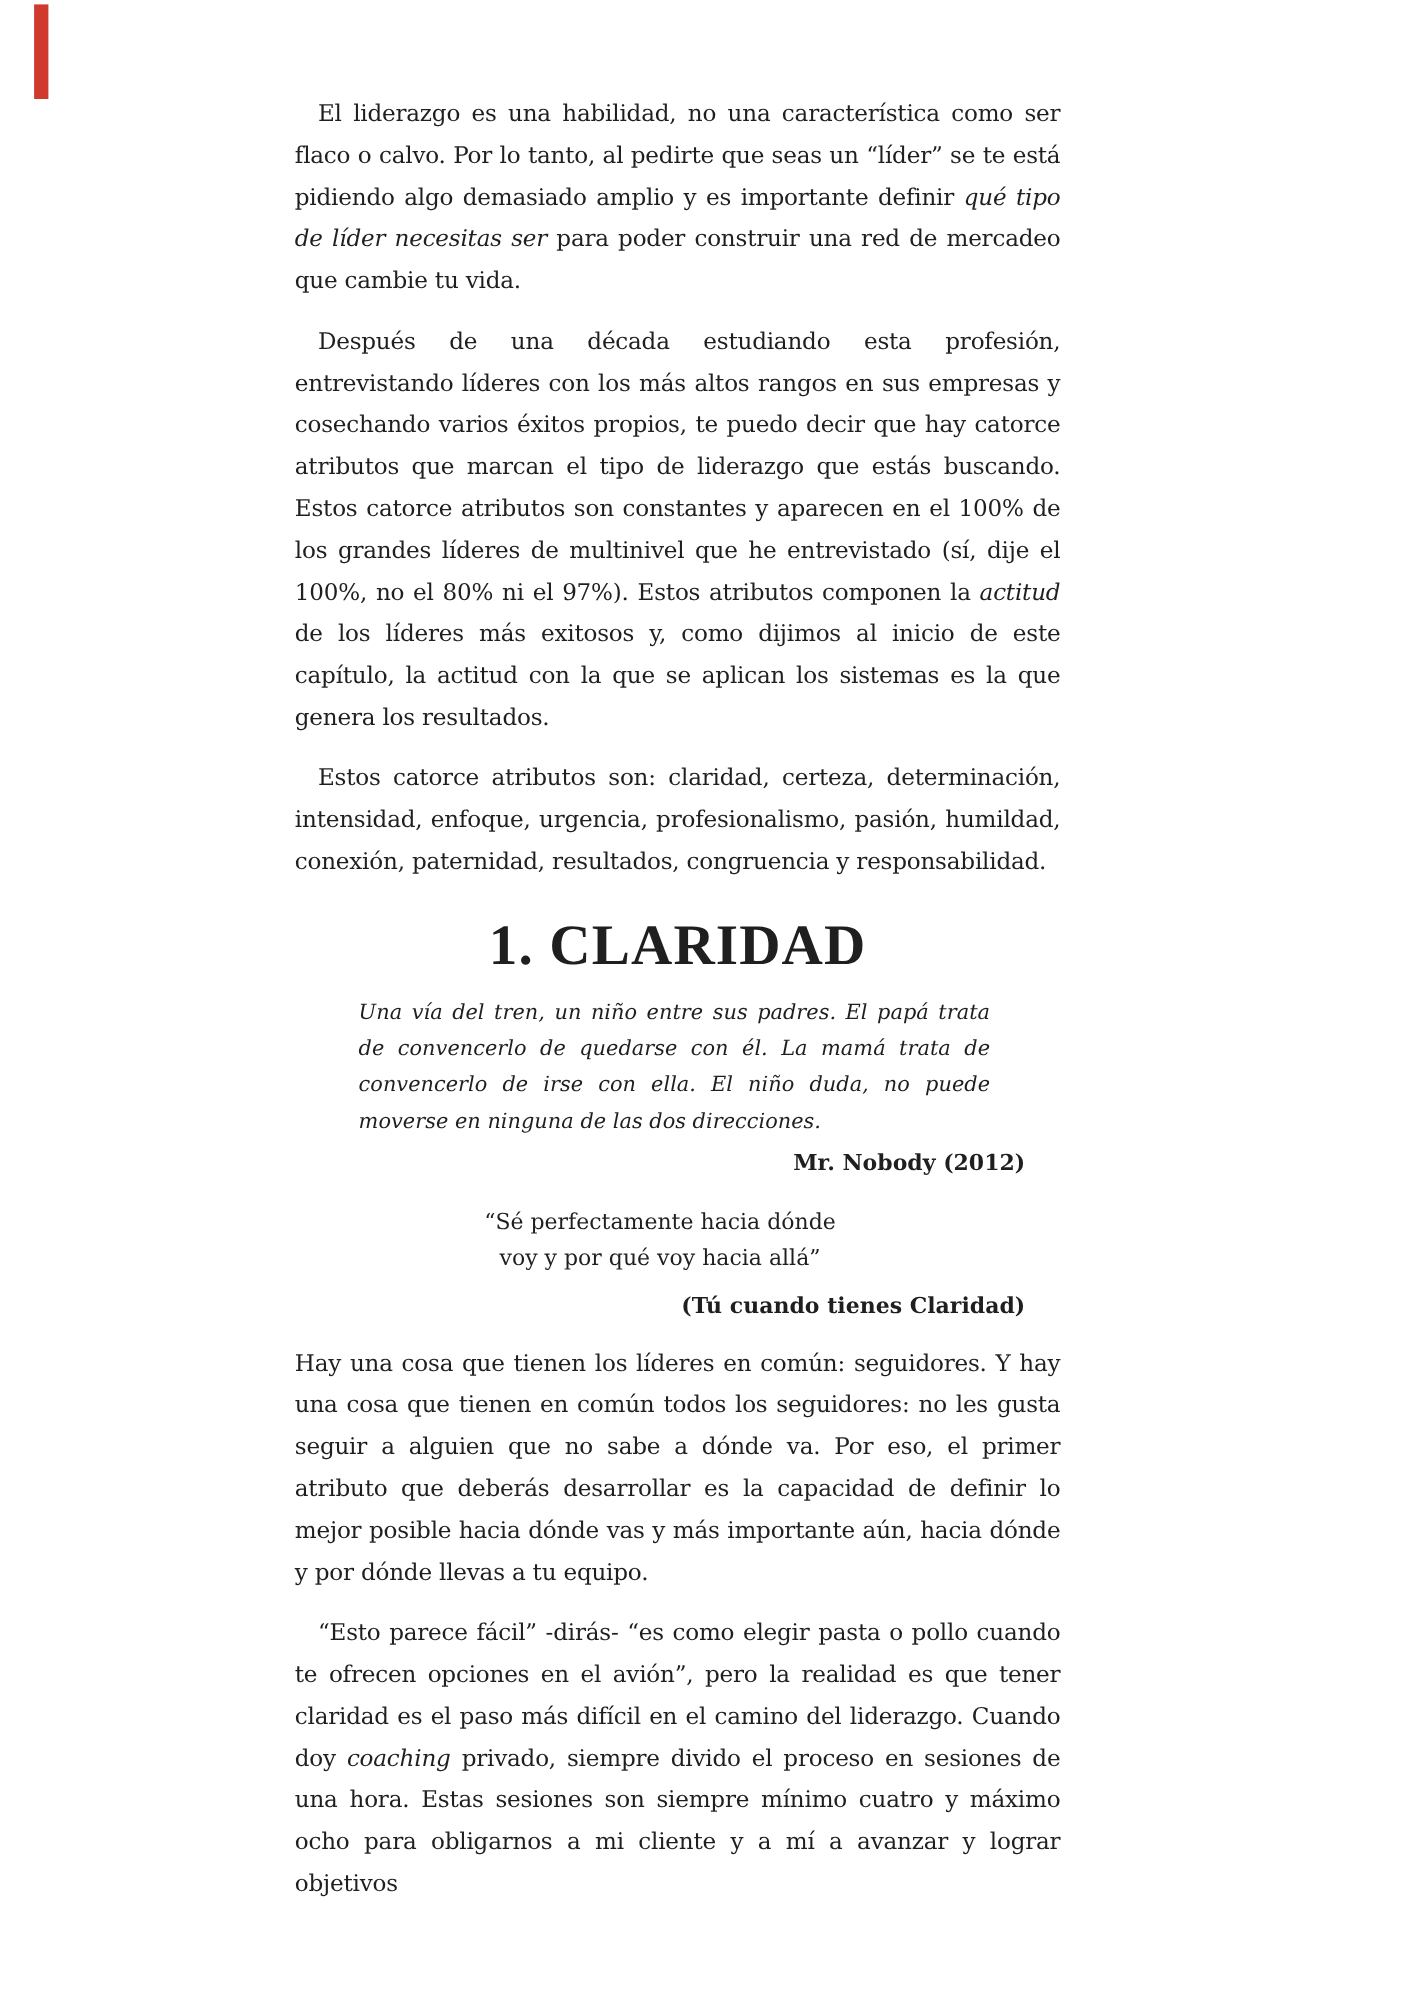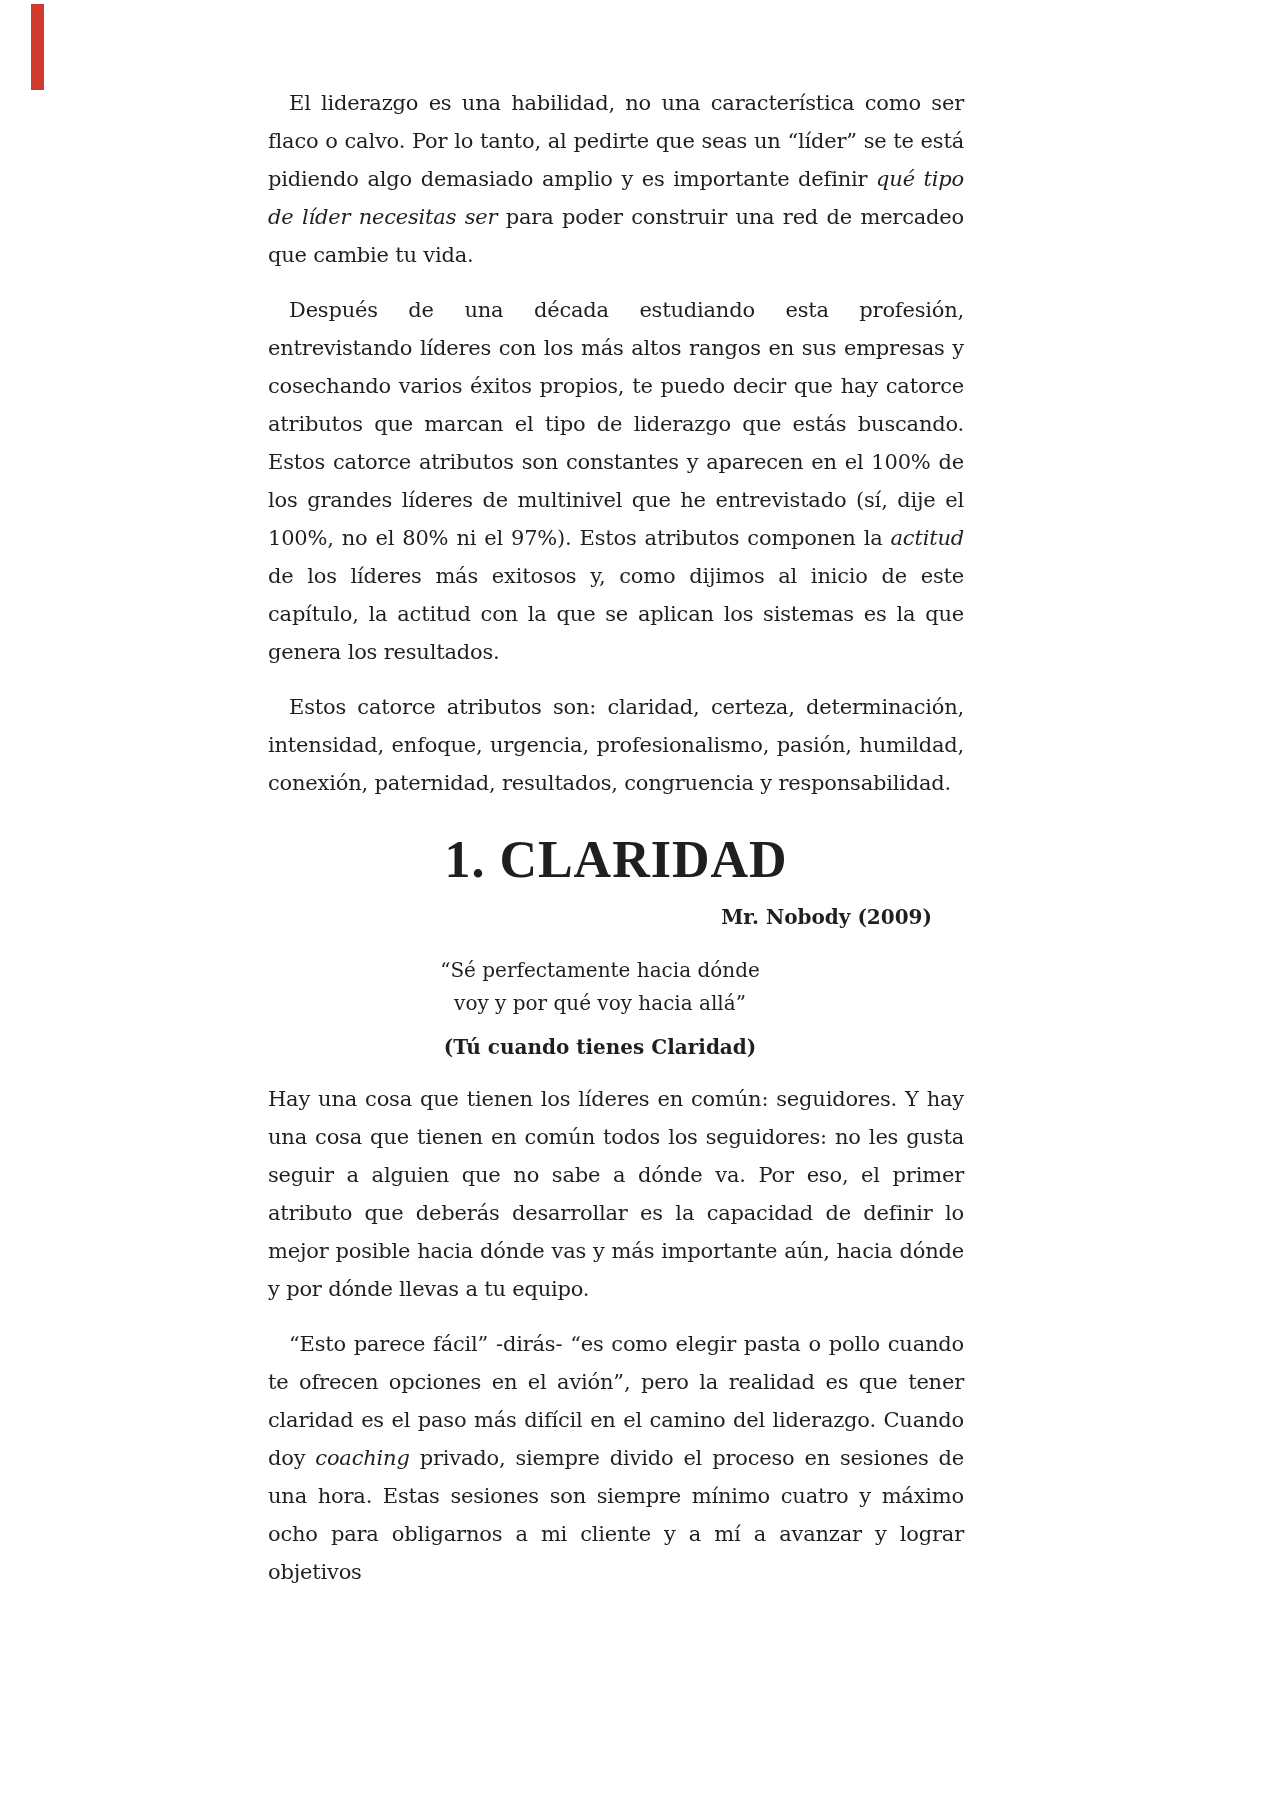--- a/index.html
+++ b/index.html
@@ -63,39 +63,40 @@
     text-align: right;
     padding-right: 32px;
   }
   .right-quote {
     font-size: 20px;
     line-height: 33px;
     text-align: center;
     padding-right: 32px;
     margin-top: 24px;
   }
-  .attribution-2 { margin-top: 14px; text-align: center; }
+  .attribution-2 { margin-top: 14px; }
   .after-quotes { margin-top: 20px; }
 </style>
 </head>
 <body>
 
 <div class="bookmark"></div>
 
 <div class="text-column">
   <div>
       <p class="body-para indent">El liderazgo es una habilidad, no una característica como ser flaco o calvo. Por lo tanto, al pedirte que seas un “líder” se te está pidiendo algo demasiado amplio y es importante definir <em>qué tipo de líder necesitas ser</em> para poder construir una red de mercadeo que cambie tu vida.</p>
       <p class="body-para indent">Después de una década estudiando esta profesión, entrevistando líderes con los más altos rangos en sus empresas y cosechando varios éxitos propios, te puedo decir que hay catorce atributos que marcan el tipo de liderazgo que estás buscando. Estos catorce atributos son constantes y aparecen en el 100% de los grandes líderes de multinivel que he entrevistado (sí, dije el 100%, no el 80% ni el 97%). Estos atributos componen la <em>actitud</em> de los líderes más exitosos y, como dijimos al inicio de este capítulo, la actitud con la que se aplican los sistemas es la que genera los resultados.</p>
       <p class="body-para indent">Estos catorce atributos son: claridad, certeza, determinación, intensidad, enfoque, urgencia, profesionalismo, pasión, humildad, conexión, paternidad, resultados, congruencia y responsabilidad.</p>
     </div>
 
   <h1 class="chapter-heading">1. CLARIDAD</h1>
 
+  <div class="epigraph"><em>Una vía del tren, un niño entre sus padres. El papá trata de convencerlo de quedarse con él. La mamá trata de convencerlo de irse con ella. El niño duda, no puede moverse en ninguna de las dos direcciones.</em></div>
 
-  <div class="attribution">Mr. Nobody (2009)</div>
+  <div class="attribution">Mr. Nobody (2012)</div>
 
   <div class="right-quote">“Sé perfectamente hacia dónde<br>voy y por qué voy hacia allá”</div>
 
   <div class="attribution attribution-2">(Tú cuando tienes Claridad)</div>
 
   <div class="after-quotes">
       <p class="body-para">Hay una cosa que tienen los líderes en común: seguidores. Y hay una cosa que tienen en común todos los seguidores: no les gusta seguir a alguien que no sabe a dónde va. Por eso, el primer atributo que deberás desarrollar es la capacidad de definir lo mejor posible hacia dónde vas y más importante aún, hacia dónde y por dónde llevas a tu equipo.</p>
       <p class="body-para indent">“Esto parece fácil” -dirás- “es como elegir pasta o pollo cuando te ofrecen opciones en el avión”, pero la realidad es que tener claridad es el paso más difícil en el camino del liderazgo. Cuando doy <em>coaching</em> privado, siempre divido el proceso en sesiones de una hora. Estas sesiones son siempre mínimo cuatro y máximo ocho para obligarnos a mi cliente y a mí a avanzar y lograr objetivos</p>
     </div>
 </div>

